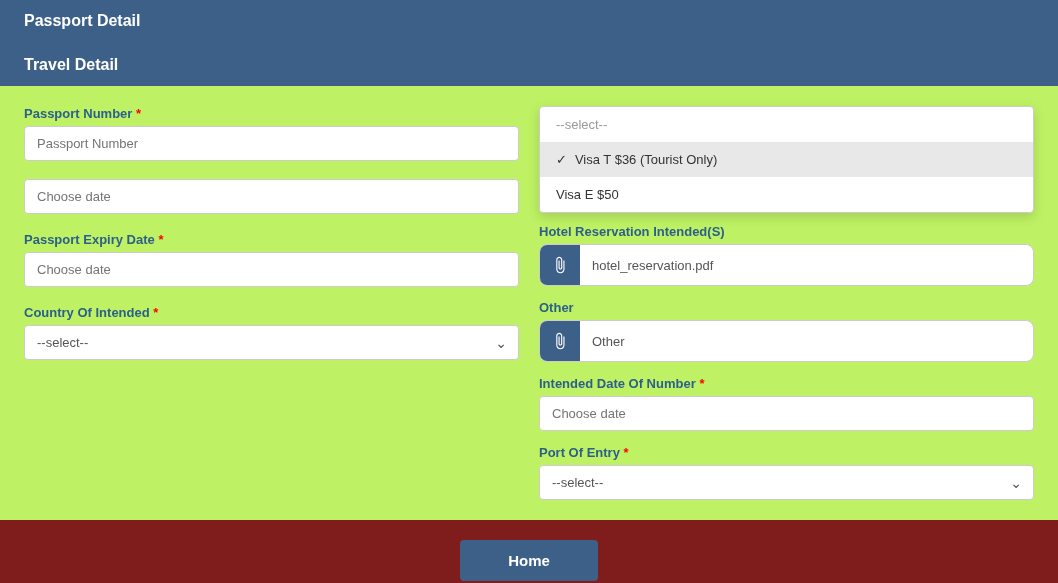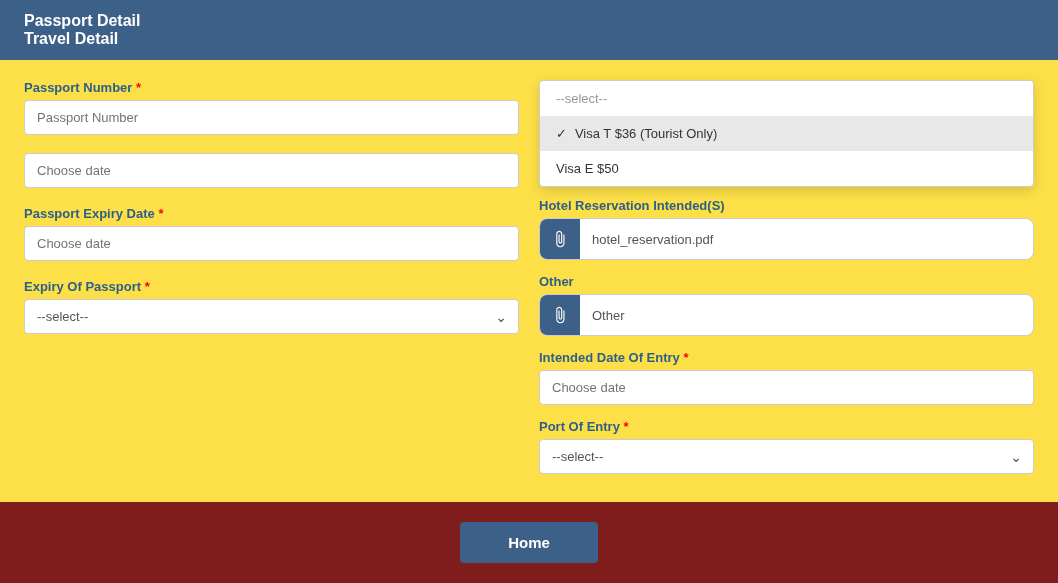--- a/index.html
+++ b/index.html
@@ -19,25 +19,26 @@
     }
     .header-left {
       flex: 1;
       font-size: 16px;
       font-weight: bold;
     }
     .header-right {
       flex: 1;
       font-size: 16px;
       font-weight: bold;
+      margin-top: 26px;
     }
     .main-content {
       display: flex;
       flex: 1;
-      background: #fde047;
+      background: #bef264;
       padding: 20px 24px;
       gap: 20px;
     }
     .left-panel {
       flex: 1;
       display: flex;
       flex-direction: column;
       gap: 18px;
     }
     .right-panel {
@@ -200,21 +201,21 @@
     <div class="form-group">
       <label class="form-label">
         <span>Passport Expiry Date</span>
         <span class="required"> *</span>
       </label>
       <input type="text" class="form-input" placeholder="Choose date" style="">
     </div>
 
     <div class="form-group">
       <label class="form-label">
-        <span>Expiry Of Passport</span>
+        <span>Country Of Intended</span>
         <span class="required"> *</span>
       </label>
       <div class="select-wrapper">
         <select>
           <option value="">--select--</option>
         </select>
         <span class="chevron">⌄</span>
       </div>
     </div>
 
@@ -254,21 +255,21 @@
           <svg width="18" height="18" viewBox="0 0 24 24" fill="white">
             <path d="M16.5 6v11.5c0 2.21-1.79 4-4 4s-4-1.79-4-4V5c0-1.38 1.12-2.5 2.5-2.5s2.5 1.12 2.5 2.5v10.5c0 .55-.45 1-1 1s-1-.45-1-1V6H10v9.5c0 1.38 1.12 2.5 2.5 2.5s2.5-1.12 2.5-2.5V5c0-2.21-1.79-4-4-4S7 2.79 7 5v12.5c0 3.04 2.46 5.5 5.5 5.5s5.5-2.46 5.5-5.5V6h-1.5z"></path>
           </svg>
         </div>
         <span class="file-text">Other</span>
       </div>
     </div>
 
     <div class="form-group">
       <label class="form-label">
-        <span>Intended Date Of Entry</span>
+        <span>Intended Date Of Number</span>
         <span class="required"> *</span>
       </label>
       <input type="text" class="form-input" placeholder="Choose date" style="">
     </div>
 
     <div class="form-group">
       <label class="form-label">
         <span>Port Of Entry</span>
         <span class="required"> *</span>
       </label>

